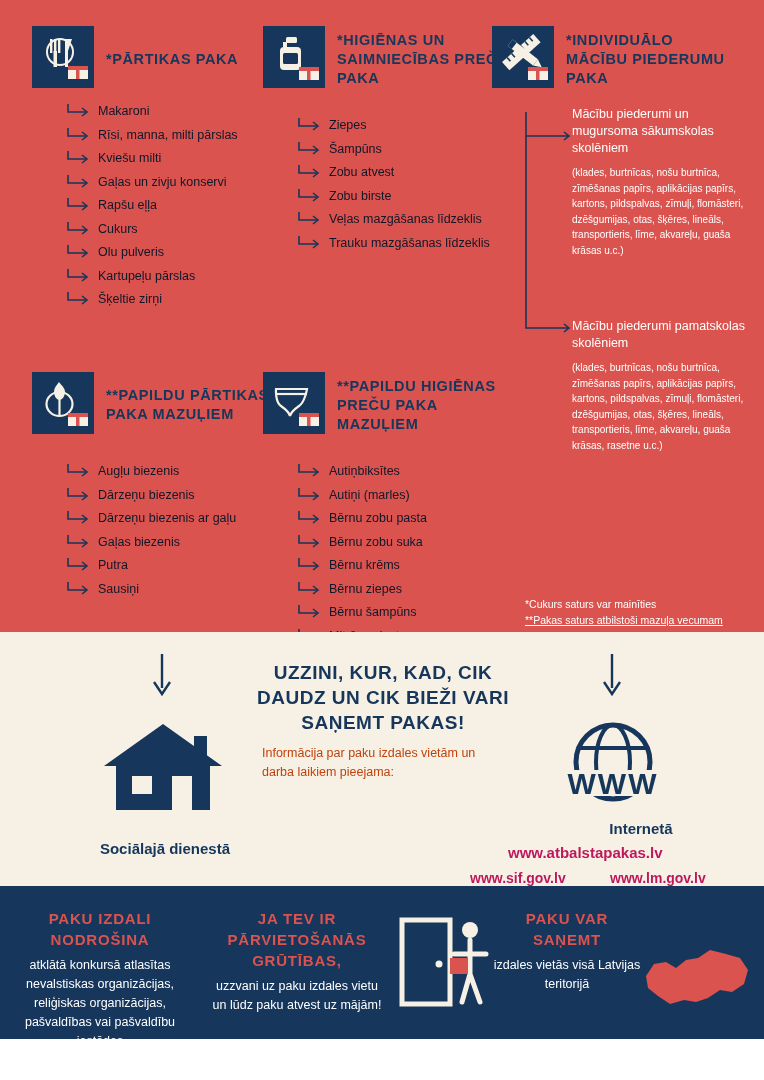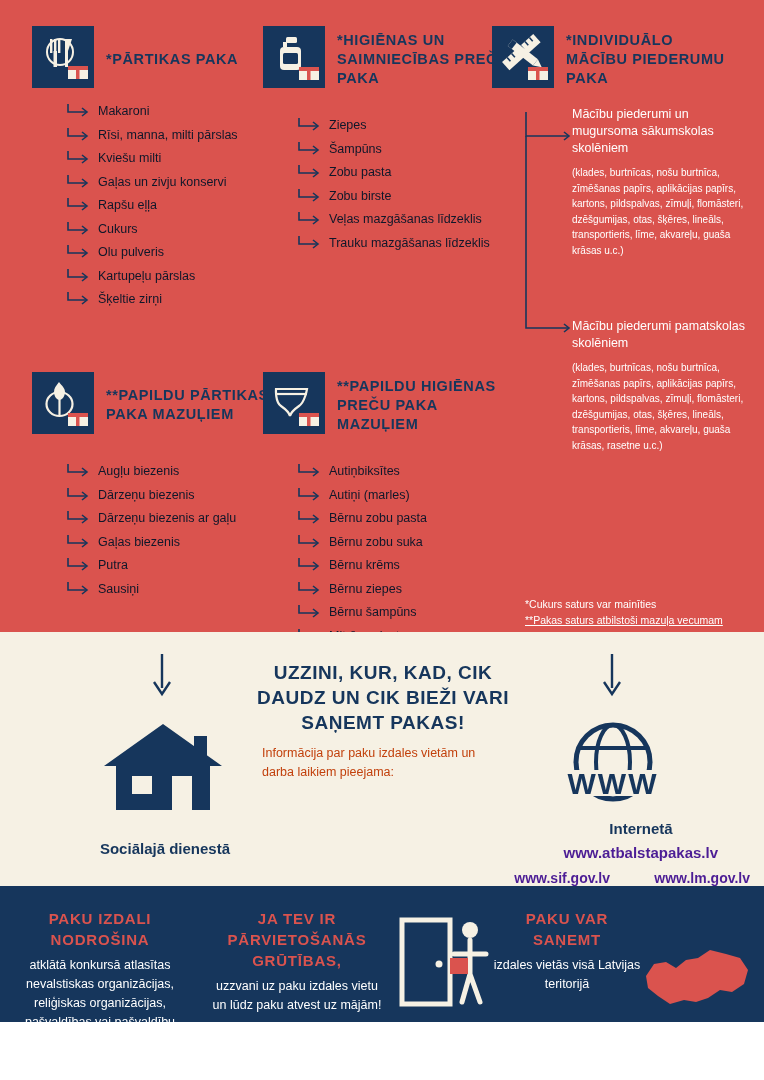--- a/index.html
+++ b/index.html
@@ -115,33 +115,33 @@
   }
   .cream-label {
     position: absolute;
     color: #16365c;
     font-weight: bold;
     font-size: 15px;
     text-align: center;
   }
   .cream-link {
     position: absolute;
-    color: #4c1d95;
+    color: #be185d;
     font-weight: bold;
     font-size: 14px;
-    text-align: right;
+    text-align: left;
     text-decoration: none;
   }
 
   
   .sec-navy {
     position: relative;
     background: #16365c;
     width: 764px;
-    height: 136px;
+    height: 153px;
   }
   .navy-head {
     color: #da534e;
     font-weight: bold;
     font-size: 15px;
     line-height: 21px;
     letter-spacing: .8px;
     text-align: center;
   }
   .navy-body {
@@ -236,21 +236,21 @@
                 <path d="M2 1 V9 H20" fill="none" stroke="#16365c" stroke-width="1.6"></path>
                 <path d="M16 5 L21 9 L16 13" fill="none" stroke="#16365c" stroke-width="1.6"></path>
               </svg></span><span data-name="item-label">Ziepes</span></div>
         <div class="item" data-name="list-item"><span class="arrow" data-name="arrow-icon"><svg width="26" height="18" viewBox="0 0 26 18">
                 <path d="M2 1 V9 H20" fill="none" stroke="#16365c" stroke-width="1.6"></path>
                 <path d="M16 5 L21 9 L16 13" fill="none" stroke="#16365c" stroke-width="1.6"></path>
               </svg></span><span data-name="item-label">Šampūns</span></div>
         <div class="item" data-name="list-item"><span class="arrow" data-name="arrow-icon"><svg width="26" height="18" viewBox="0 0 26 18">
                 <path d="M2 1 V9 H20" fill="none" stroke="#16365c" stroke-width="1.6"></path>
                 <path d="M16 5 L21 9 L16 13" fill="none" stroke="#16365c" stroke-width="1.6"></path>
-              </svg></span><span data-name="item-label">Zobu pasta</span></div>
+              </svg></span><span data-name="item-label">Zobu atvest</span></div>
         <div class="item" data-name="list-item"><span class="arrow" data-name="arrow-icon"><svg width="26" height="18" viewBox="0 0 26 18">
                 <path d="M2 1 V9 H20" fill="none" stroke="#16365c" stroke-width="1.6"></path>
                 <path d="M16 5 L21 9 L16 13" fill="none" stroke="#16365c" stroke-width="1.6"></path>
               </svg></span><span data-name="item-label">Zobu birste</span></div>
         <div class="item" data-name="list-item"><span class="arrow" data-name="arrow-icon"><svg width="26" height="18" viewBox="0 0 26 18">
                 <path d="M2 1 V9 H20" fill="none" stroke="#16365c" stroke-width="1.6"></path>
                 <path d="M16 5 L21 9 L16 13" fill="none" stroke="#16365c" stroke-width="1.6"></path>
               </svg></span><span data-name="item-label">Veļas mazgāšanas līdzeklis</span></div>
         <div class="item" data-name="list-item"><span class="arrow" data-name="arrow-icon"><svg width="26" height="18" viewBox="0 0 26 18">
                 <path d="M2 1 V9 H20" fill="none" stroke="#16365c" stroke-width="1.6"></path>

